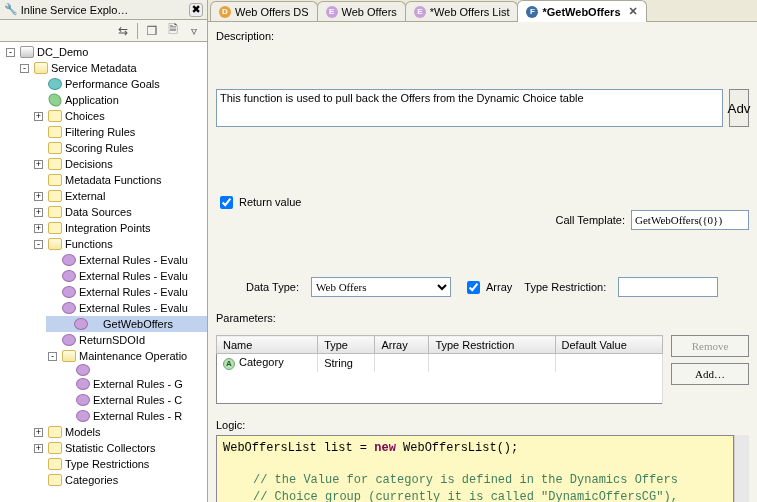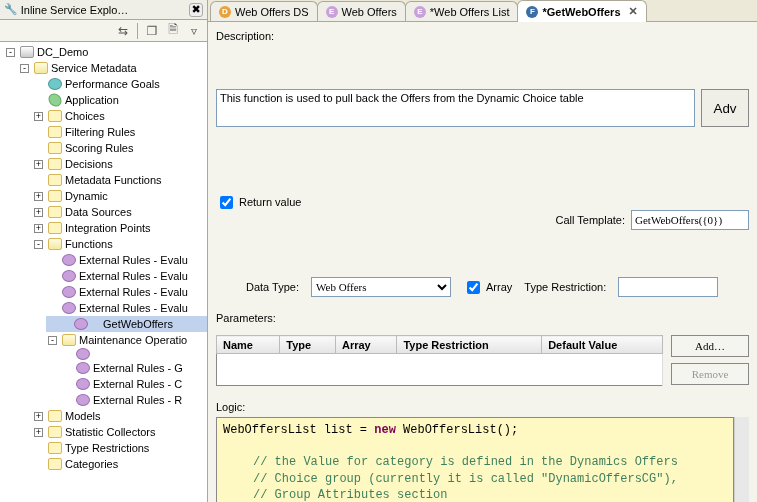--- a/index.html
+++ b/index.html
@@ -164,21 +164,21 @@
   textarea.desc {
     flex:1;
     height:38px;
     resize:none;
     font:11px Tahoma, Arial, sans-serif;
     border:1px solid #7f9db9;
     padding:2px 3px;
     background:#fff;
   }
   .adv-btn {
-    width:48px;height:38px;border:1px solid #888;background:#efefe7;
+    width:20px;height:38px;border:1px solid #888;background:#efefe7;
     display:flex;align-items:center;justify-content:center;
   }
   input.txt {
     border:1px solid #7f9db9;height:20px;padding:1px 3px;font:11px Tahoma;
     background:#fff;
   }
   select.combo {
     border:1px solid #7f9db9;height:20px;font:11px Tahoma;background:#fff;
   }
   .chk { display:inline-flex; align-items:center; gap:3px;}
@@ -190,21 +190,21 @@
     border:1px solid #888;
     border-collapse:collapse;
     background:#fff;
     font-size:11px;
   }
   table.param-table th {
     background:linear-gradient(#fafafa,#e4e4e4);
     border:1px solid #bbb;
     padding:2px 6px;
     text-align:left;
-    font-weight:bold;
+    font-weight:normal;
     height:18px;
   }
   table.param-table td {
     border-right:1px solid #ddd;
     padding:2px 6px;
     height:18px;
   }
   table.param-table tr.pad td { height:32px; }
   .pbtn-col { display:flex;flex-direction:column;gap:6px; width:78px;}
   button.std {
@@ -315,21 +315,21 @@
                   <div class="row">
                     <span class="twisty blank"></span>
                     <span class="ticon folder"></span>
                     <span>Metadata Functions</span>
                   </div>
                 </li>
               <li>
                   <div class="row">
                     <span class="twisty">+</span>
                     <span class="ticon folder"></span>
-                    <span>Dynamic</span>
+                    <span>External</span>
                   </div>
                 </li>
               <li>
                   <div class="row">
                     <span class="twisty">+</span>
                     <span class="ticon folder"></span>
                     <span>Data Sources</span>
                   </div>
                 </li>
               <li>
@@ -372,20 +372,27 @@
                         <span class="twisty blank"></span>
                         <span class="ticon purple"></span>
                         <span>External Rules - Evalu</span>
                       </div>
                     </li>
                     <li>
                       <div class="row selected">
                         <span class="twisty blank"></span>
                         <span class="ticon purple"></span>
                         <span>GetWebOffers</span>
+                      </div>
+                    </li>
+                    <li>
+                      <div class="row">
+                        <span class="twisty blank"></span>
+                        <span class="ticon purple"></span>
+                        <span>ReturnSDOId</span>
                       </div>
                     </li>
                     <li>
                       <div class="row">
                         <span class="twisty">-</span>
                         <span class="ticon folder-open"></span>
                         <span>Maintenance Operatio</span>
                       </div>
                       <ul>
                         <li>
@@ -511,28 +518,35 @@
         <thead>
             <tr id="param-head">
               <th>Name</th>
               <th>Type</th>
               <th>Array</th>
               <th>Type Restriction</th>
               <th>Default Value</th>
             </tr>
           </thead>
         <tbody id="param-body">
+            <tr>
+              <td><span class="pill">A</span>Category</td>
+              <td>String</td>
+              <td></td>
+              <td></td>
+              <td></td>
+            </tr>
             <tr class="pad">
               <td colspan="5"></td>
             </tr>
           </tbody>
       </table>
       <div class="pbtn-col">
+        <button class="std" disabled="">Remove</button>
         <button class="std">Add…</button>
-        <button class="std" disabled="">Remove</button>
       </div>
     </div>
 
     <div class="section-label">Logic:</div>
   </div>
 
   <div class="logic-area">
     <div style="display:flex;flex:1;">
       <div class="code" id="code-box">WebOffersList list = <span class="kw">new</span> WebOffersList();
 

